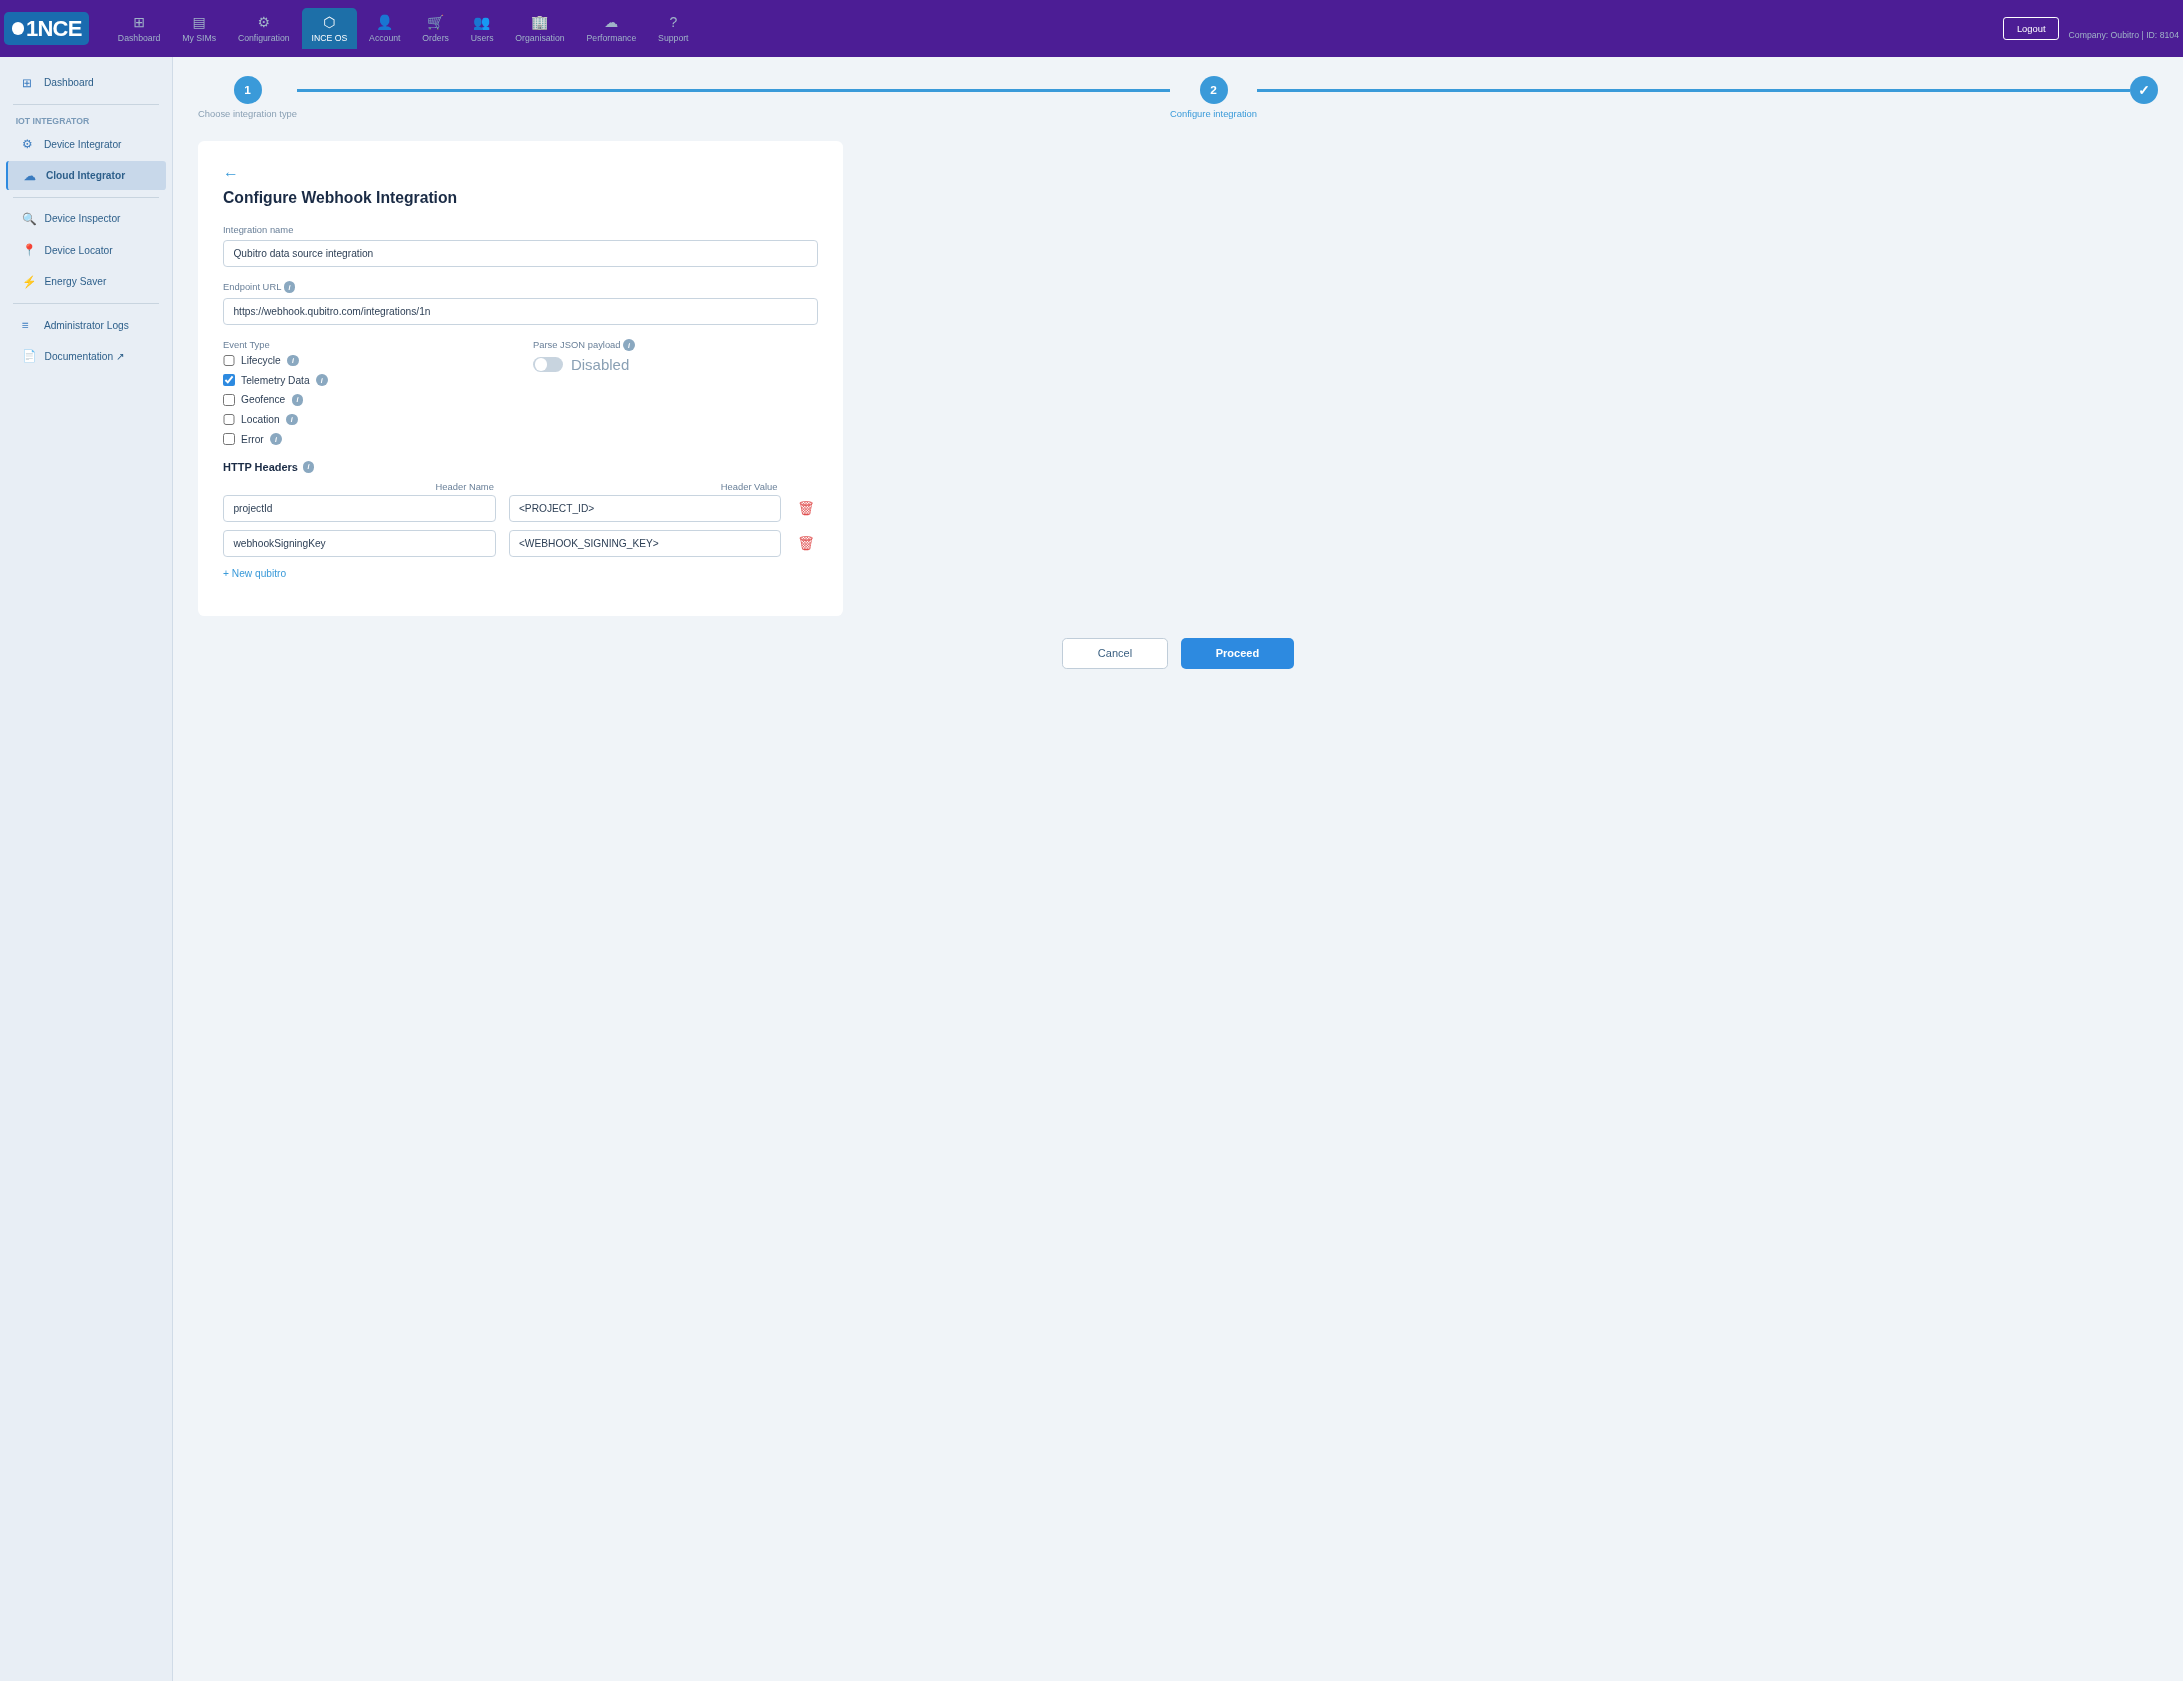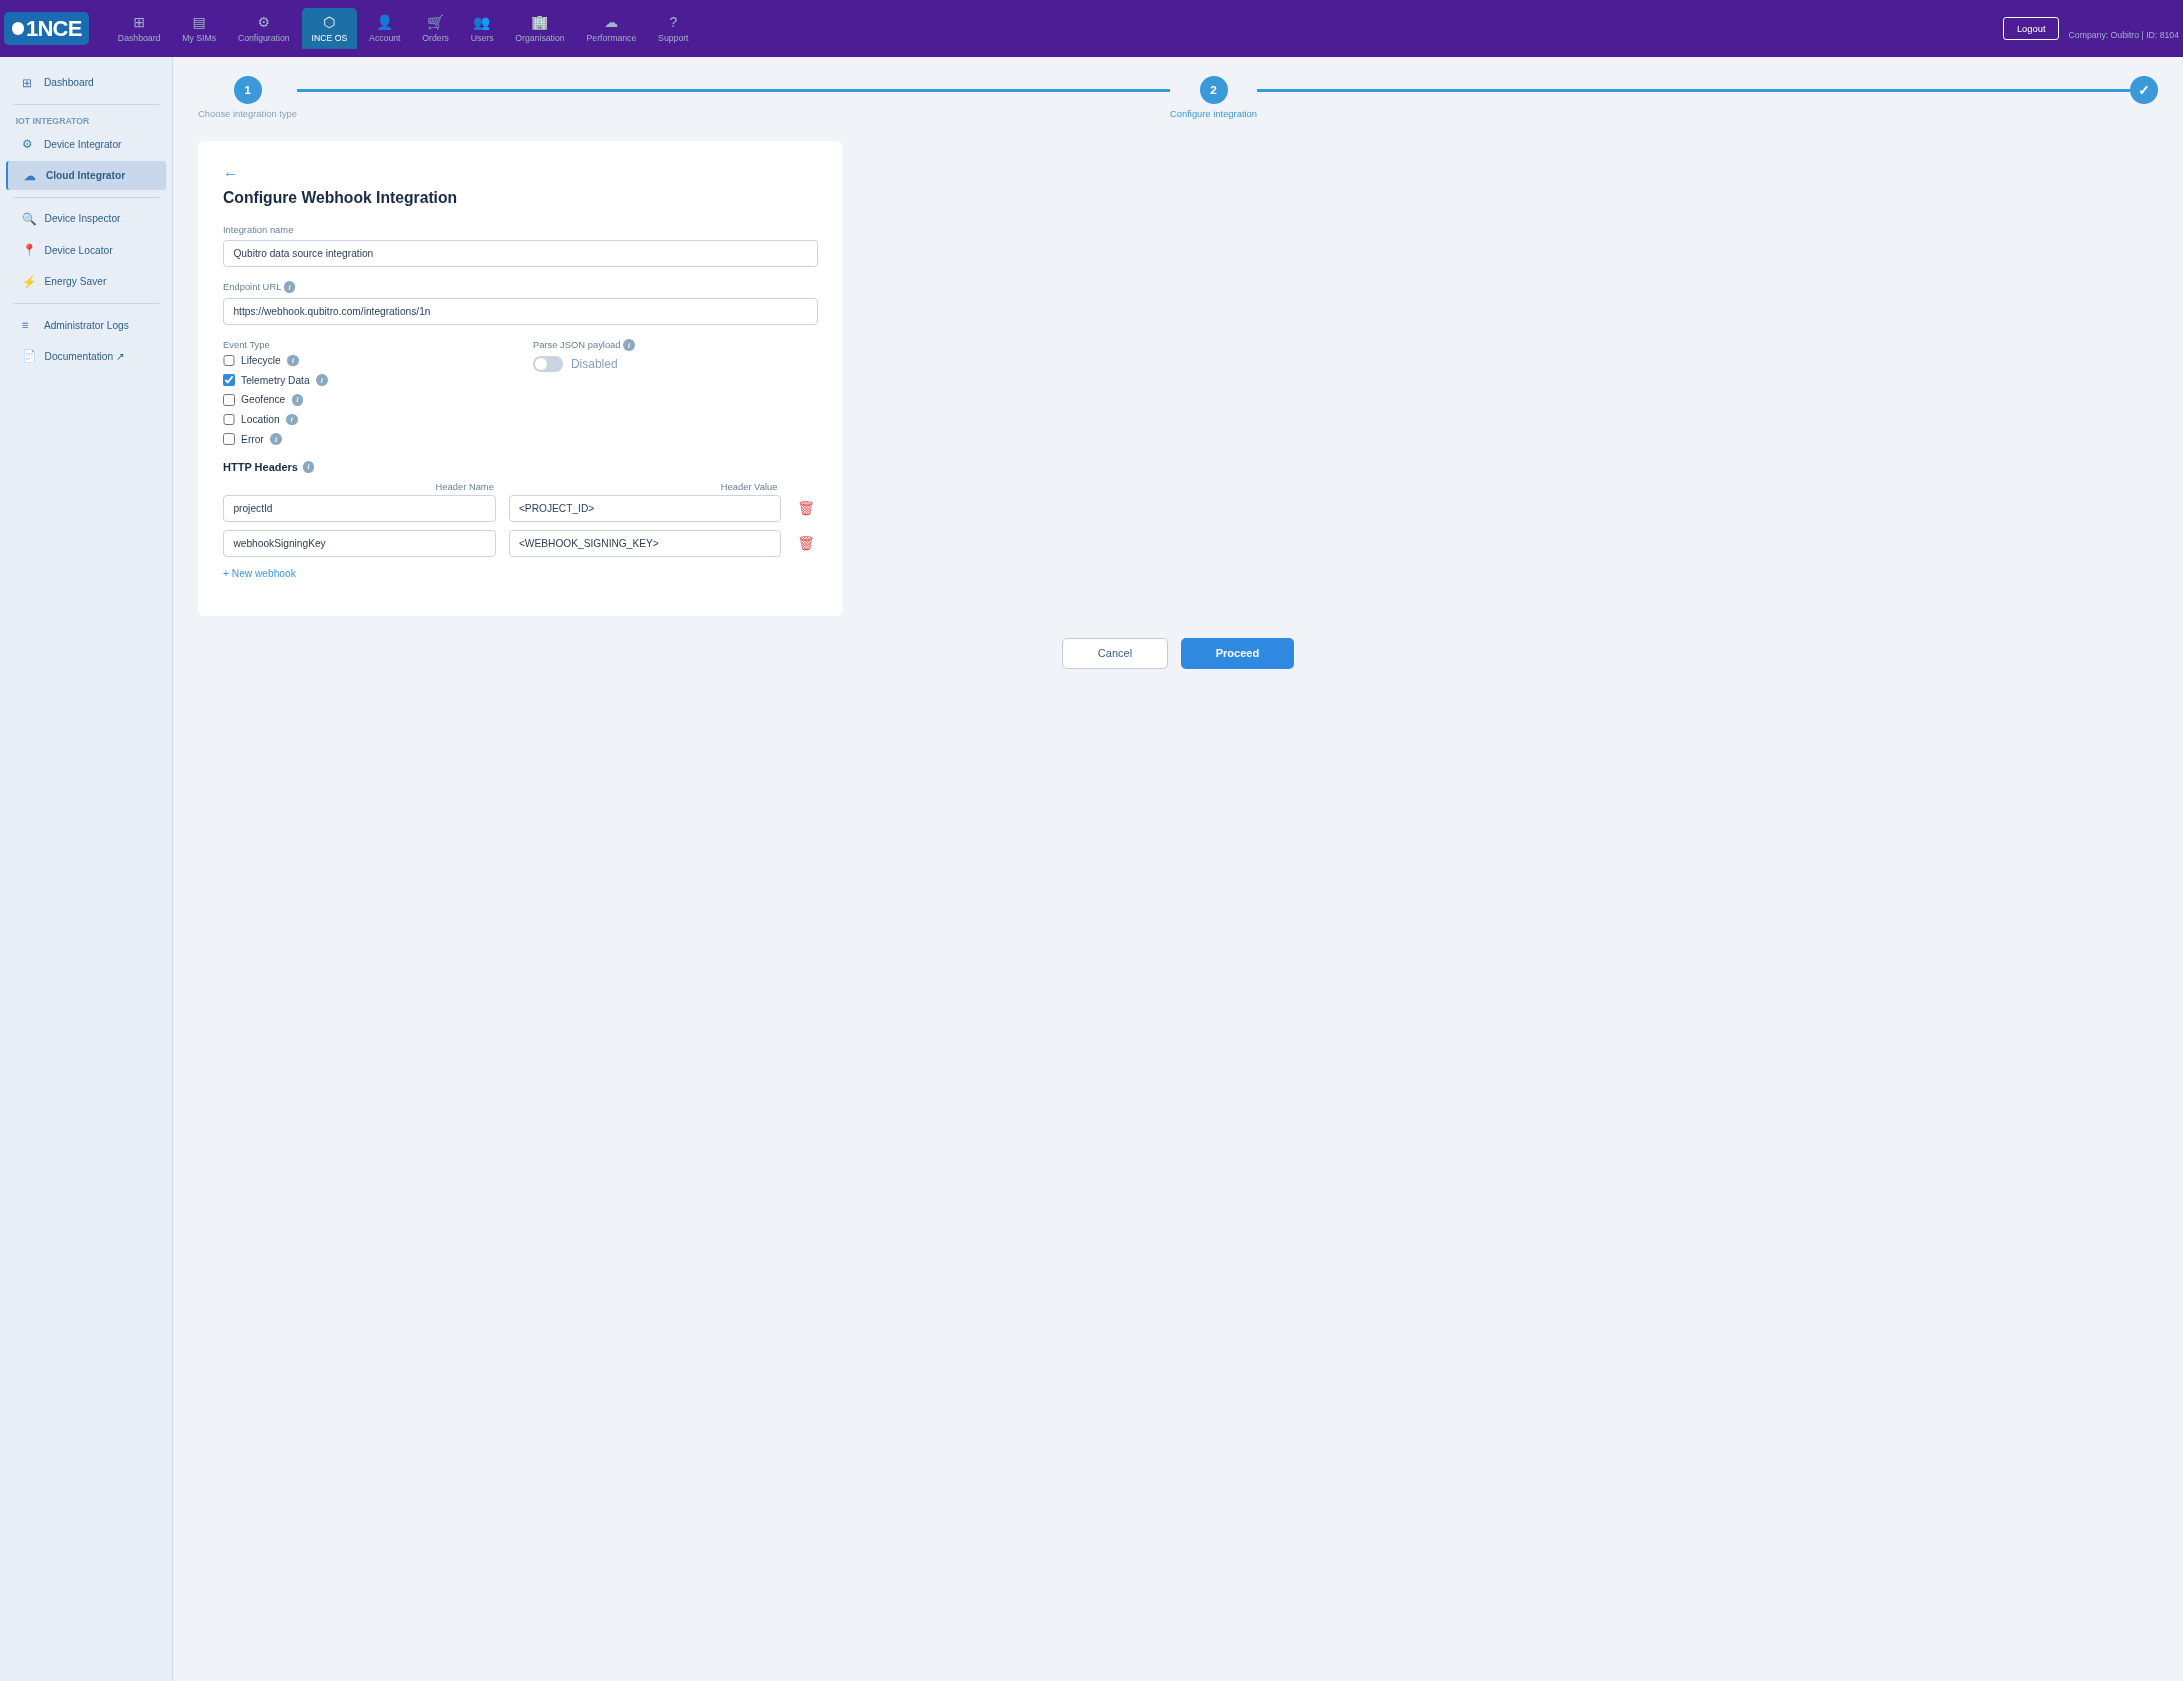--- a/index.html
+++ b/index.html
@@ -186,21 +186,21 @@
     }
     .toggle::after {
       content: '';
       width: 12.6px; height: 12.6px;
       background: white;
       border-radius: 50%;
       position: absolute;
       top: 1.6px; left: 1.6px;
       transition: left 0.2s;
     }
-    .toggle-status { font-size: 12px; color: #8aa0b4; }
+    .toggle-status { font-size: 15px; color: #8aa0b4; }
 
     
     .section-title {
       font-size: 11px; font-weight: 700; color: #1a2b45;
       display: flex; align-items: center; gap: 4.7px;
       margin-bottom: 7.9px;
     }
     .header-grid { display: flex; gap: 12.6px; align-items: center; margin-bottom: 7.9px; }
     .header-grid .form-input { flex: 1; }
     .delete-btn {
@@ -472,21 +472,21 @@
           <input class="form-input" type="text" value="projectId" style="">
           <input class="form-input" type="text" value="&lt;PROJECT_ID&gt;" style="">
           <button class="delete-btn">🗑</button>
         </div>
         <div class="header-grid">
           <input class="form-input" type="text" value="webhookSigningKey" style="">
           <input class="form-input" type="text" value="&lt;WEBHOOK_SIGNING_KEY&gt;" style="">
           <button class="delete-btn">🗑</button>
         </div>
 
-        <button class="new-header-btn">+ New webhook</button>
+        <button class="new-header-btn">+ New qubitro</button>
       </div>
     </div>
 
     <div class="footer-btns">
       <button class="btn-cancel">Cancel</button>
       <button class="btn-proceed">Proceed</button>
     </div>
 
   </main>
 </div>

